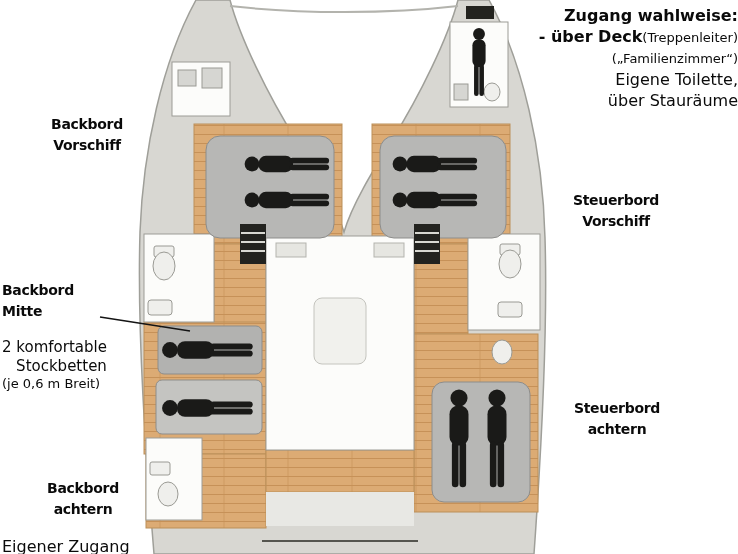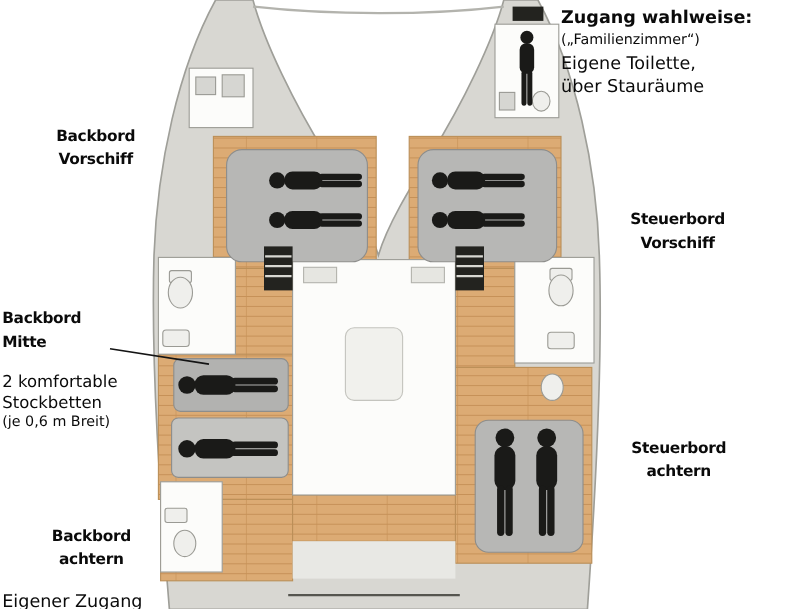--- a/index.html
+++ b/index.html
@@ -6,26 +6,26 @@
   .stage{
     position:relative;width:738px;height:554px;background:#ffffff;
     overflow:hidden;font-family:"DejaVu Sans",sans-serif;color:#0a0a0a;
   }
   .plan{position:absolute;left:0;top:0;}
   .lbl{
     position:absolute;font-weight:bold;font-size:14px;line-height:1.5;
     letter-spacing:-0.3px;white-space:pre-line;
   }
   .center{text-align:center;}
-  .note{position:absolute;font-size:15px;line-height:1.27;white-space:pre-line;}
+  .note{position:absolute;font-size:15px;line-height:1.27;white-space:pre-line;text-align:right;}
   .note-big{font-size:16px;}
   .small-note{position:absolute;font-size:13px;white-space:pre-line;}
   .access{
     position:absolute;left:510px;top:5px;width:228px;
-    font-size:16px;line-height:21px;
+    font-size:16px;line-height:21px;text-align:right;
   }
   .access .row{white-space:nowrap;}
   .b{font-weight:bold;}
   .sm{font-size:13px;font-weight:normal;}
   .indent{}
 </style>
 </head>
 <body>
 
 <div class="stage">
@@ -127,18 +127,21 @@
 
   <div class="lbl center" style="left:546px;top:398px;width:142px;">Steuerbord
 achtern</div>
 
   <div class="lbl center" style="left:20px;top:478px;width:126px;">Backbord
 achtern</div>
   <div class="note note-big" style="left:2px;top:537px;">Eigener Zugang</div>
 
   <div class="access">
     <div class="row b">Zugang wahlweise:</div>
+    <div class="row">
+      <span class="b">- über Deck</span><span class="sm">(Treppenleiter)</span>
+    </div>
     <div class="row sm indent">(„Familienzimmer“)</div>
     <div class="row">Eigene Toilette,</div>
     <div class="row">über Stauräume</div>
   </div>
 
 </div>
 
 </body></html>

